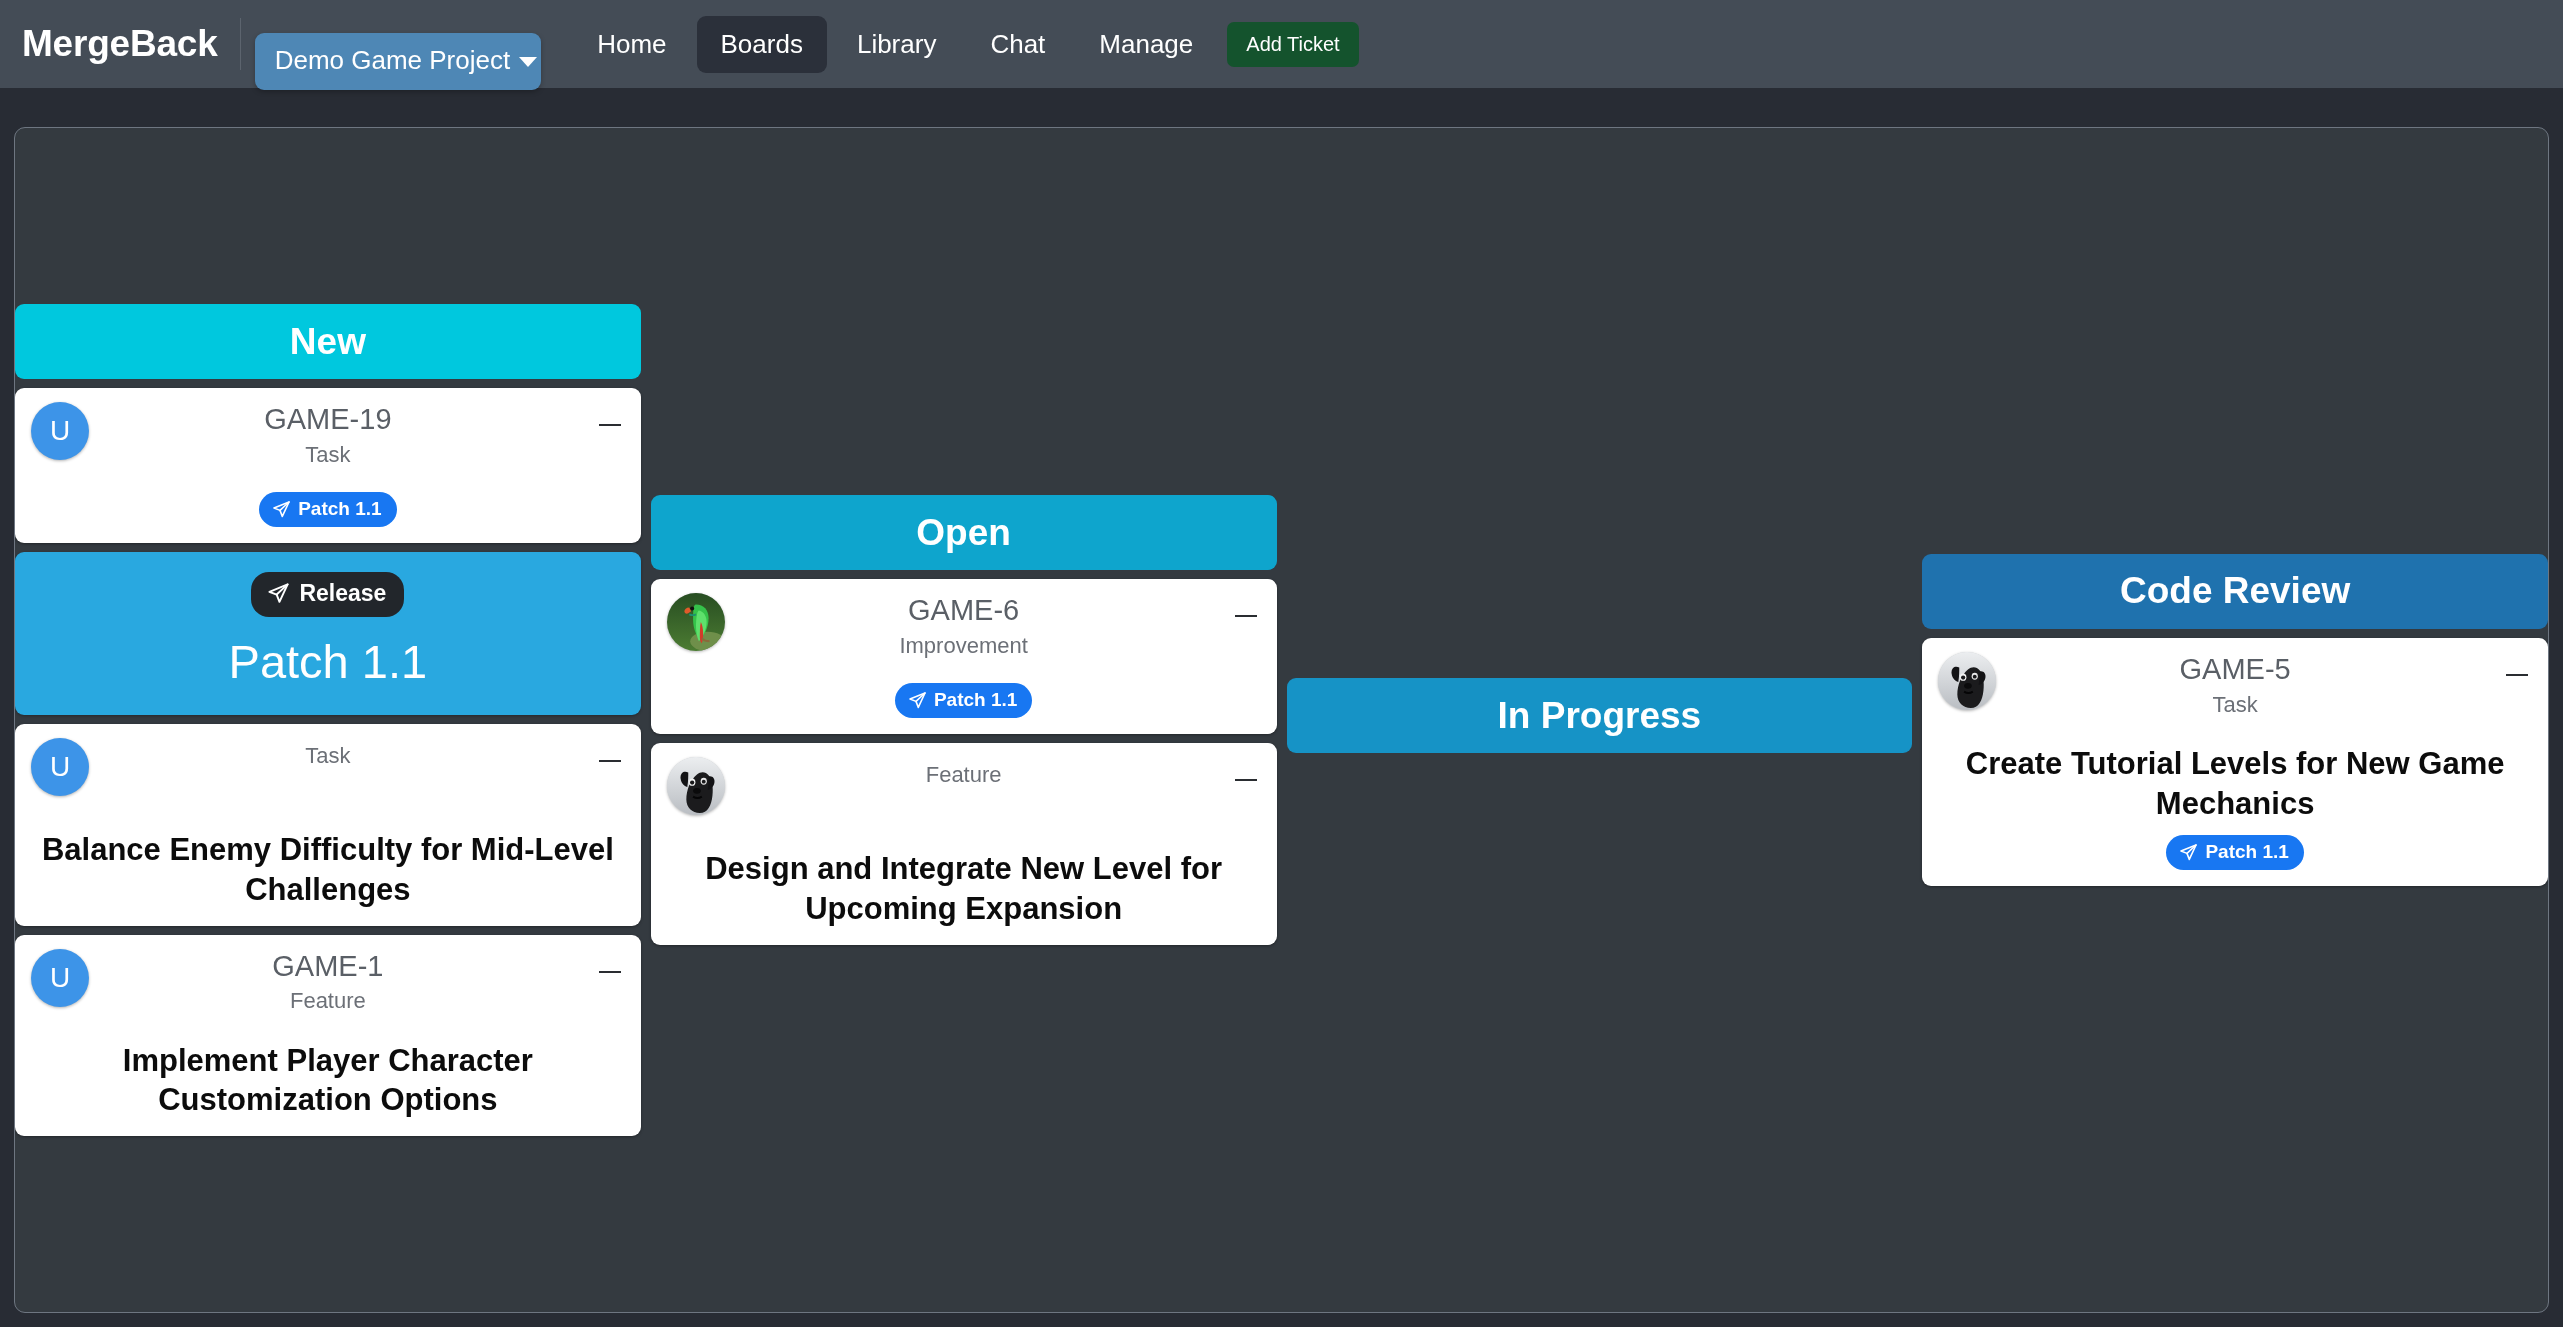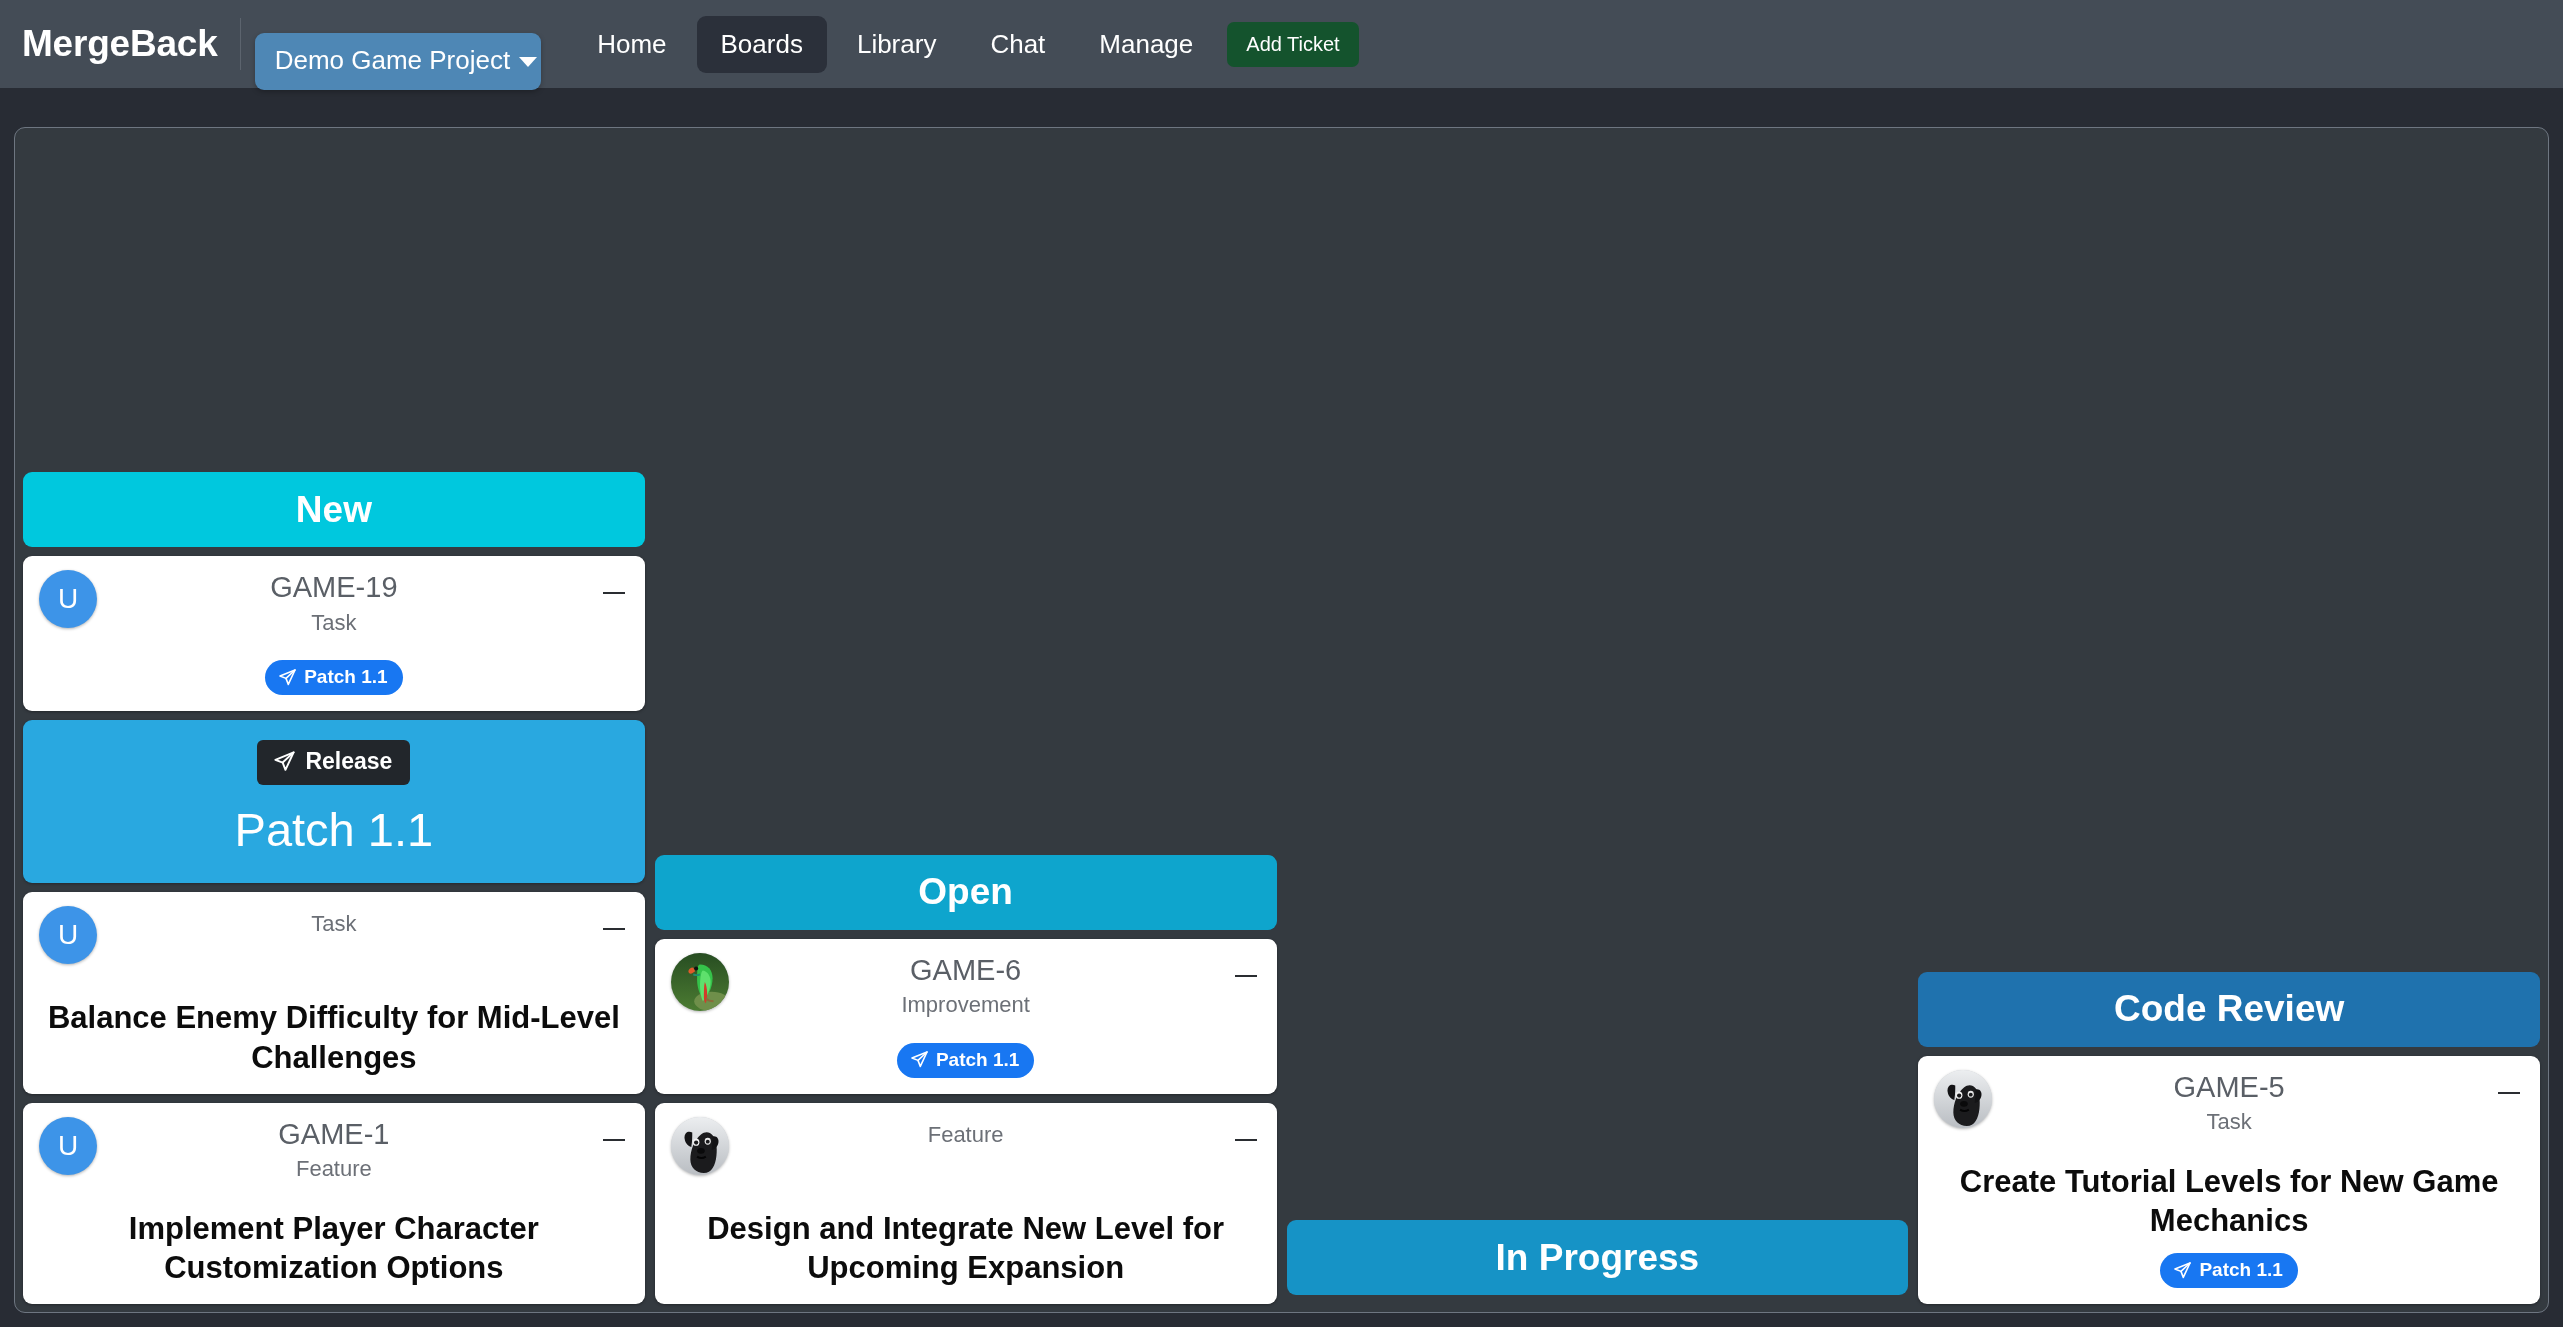--- a/index.html
+++ b/index.html
@@ -93,24 +93,24 @@
   .board-outer {
     background: #282c34;
     padding: 0 14px 14px 14px;
     height: calc(1327px - 88px - 39px);
   }
   .board-container {
     border: 1px solid #6e7681;
     border-radius: 11px;
     background: #343a40;
     height: 100%;
-    padding: 8px;
+    padding: 0;
     display: flex;
     gap: 10px;
-    align-items: flex-end;
+    align-items: center;
     overflow: hidden;
   }
 
   
   .column {
     flex: 1 1 0;
     min-width: 0;
     display: flex;
     flex-direction: column;
     gap: 9px;
@@ -233,21 +233,21 @@
     padding: 20px 16px 26px 16px;
     text-align: center;
     cursor: pointer;
     box-shadow: 0 1px 3px rgba(0,0,0,0.3);
   }
   .release-pill {
     background: #22262b;
     color: #ffffff;
     font-size: 23px;
     font-weight: bold;
-    border-radius: 6px;
+    border-radius: 18px;
     padding: 8px 18px 10px 16px;
     display: inline-flex;
     align-items: center;
     gap: 9px;
     white-space: nowrap;
   }
   .release-pill .send-icon { width: 23px; height: 23px; }
   .release-name {
     color: #ffffff;
     font-size: 47px;

